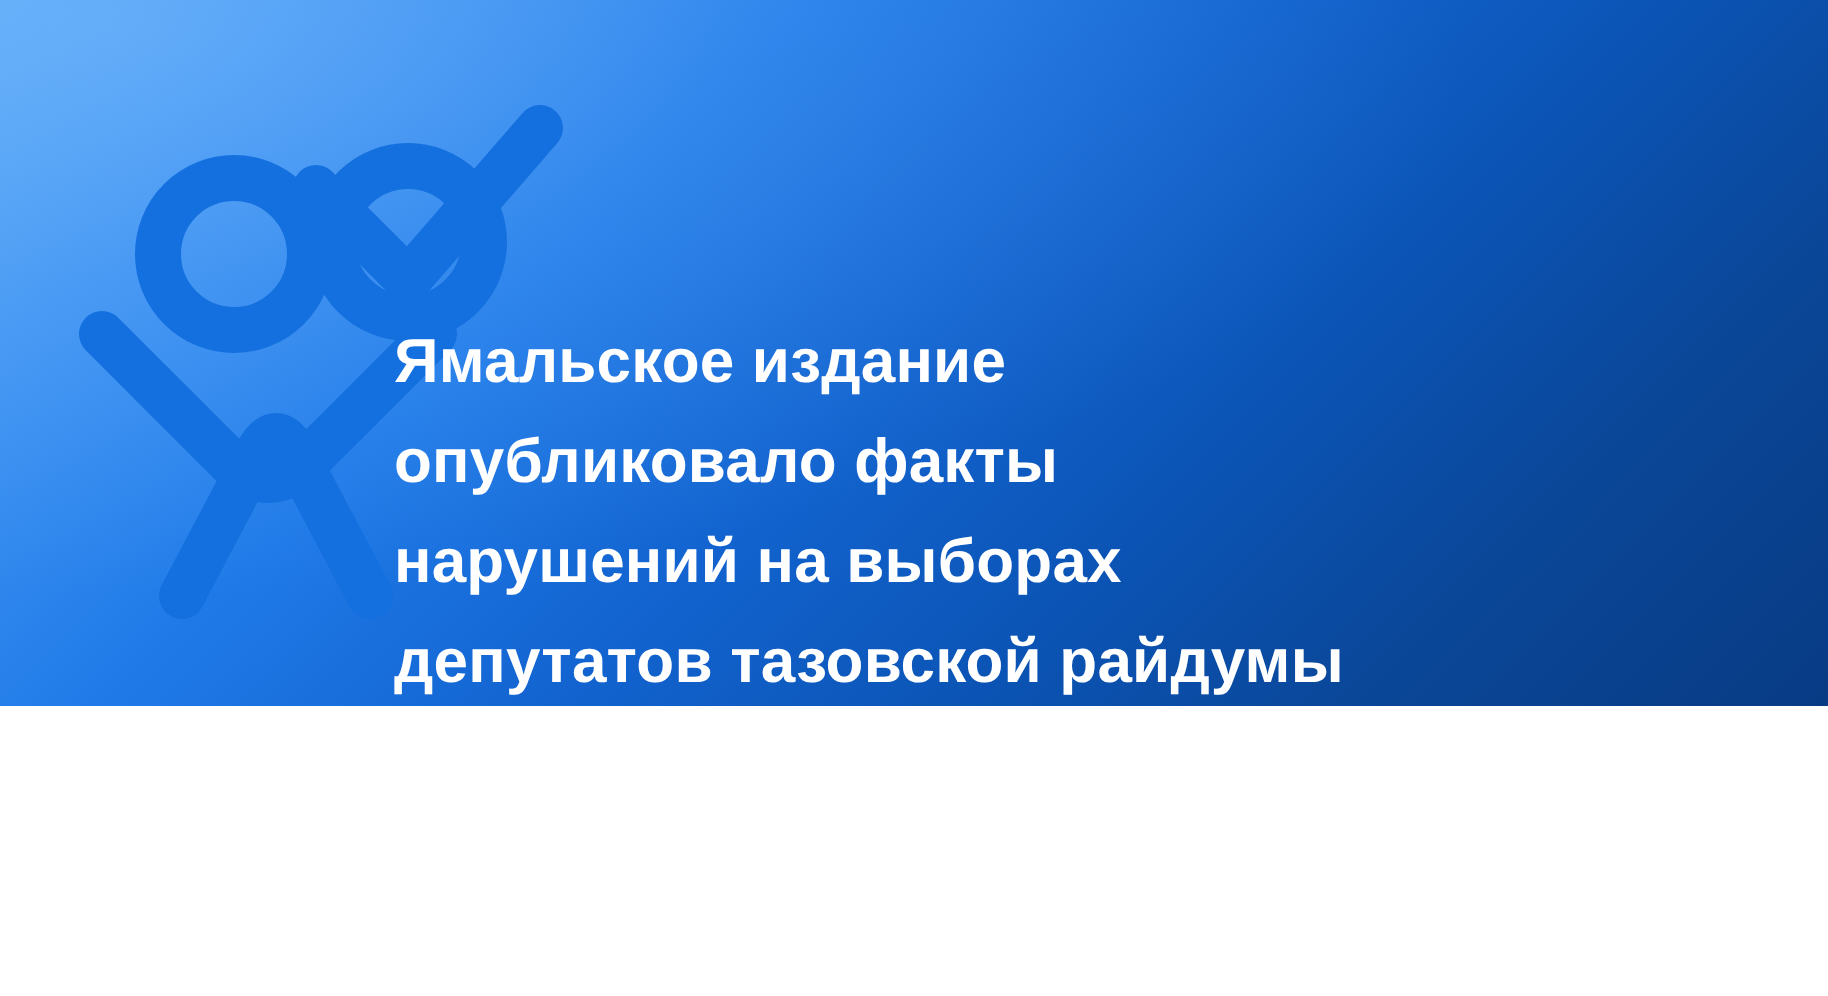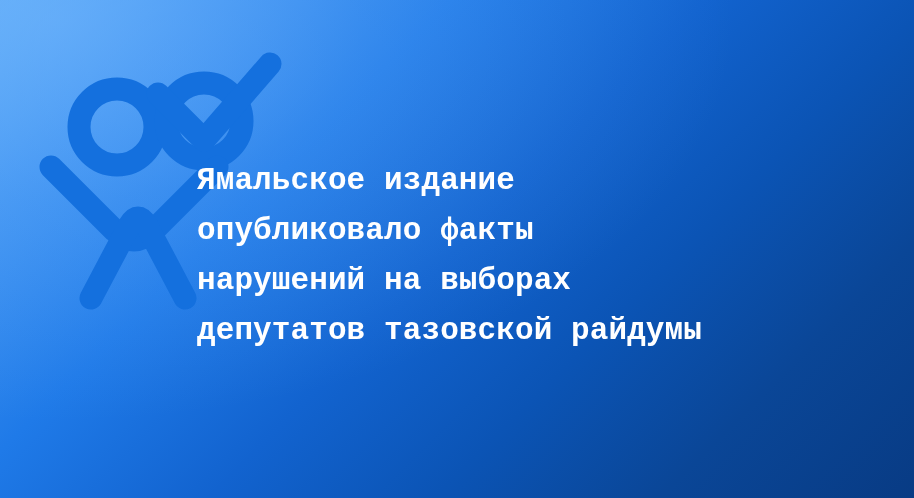--- a/index.html
+++ b/index.html
@@ -8,31 +8,30 @@
     padding: 0;
     background: #ffffff;
   }
   body {
     font-family: "Liberation Sans", "DejaVu Sans", sans-serif;
   }
 
   .card {
     position: relative;
     width: 914px;
-    height: 498px;
+    height: 353px;
     overflow: hidden;
     background: linear-gradient(135deg,
                 #5aaaf7 0%,
                 #3e93f2 14%,
                 #1f7ae8 32%,
                 #1263cf 50%,
                 #0b54b5 66%,
                 #0a4697 82%,
                 #083b84 100%);
-    font-family: Liberation Mono, monospace;
   }
 
   
   .card-wash {
     position: absolute;
     inset: 0;
     background: radial-gradient(120% 130% at 6% 4%,
                 rgba(116,182,252,0.55) 0%,
                 rgba(116,182,252,0.22) 28%,
                 rgba(10,60,140,0.0) 62%);

